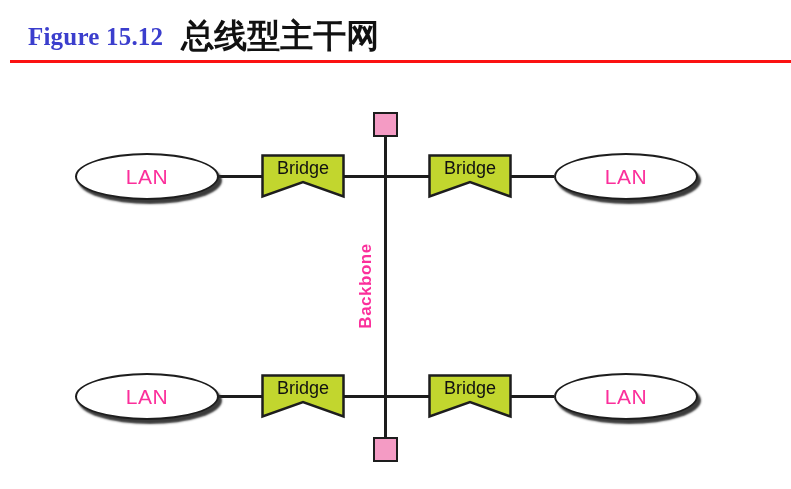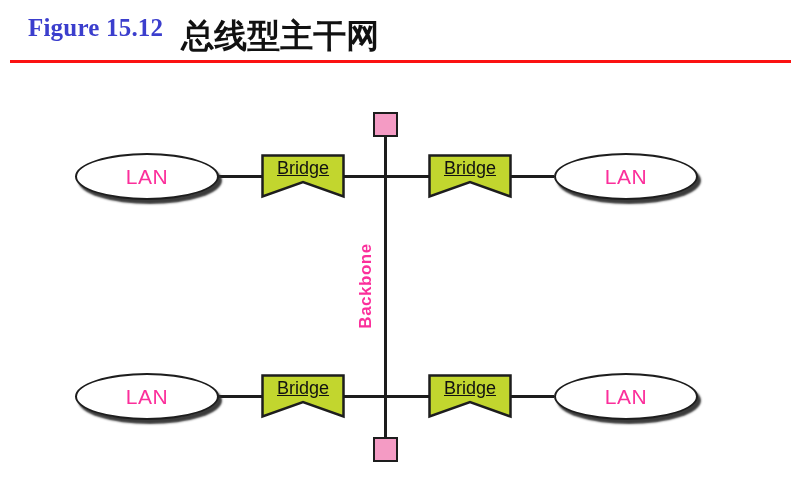--- a/index.html
+++ b/index.html
@@ -3,21 +3,21 @@
 <meta charset="utf-8">
 <style>
   html,body { margin:0; padding:0; background:#fff; }
   .page {
     position:relative; width:791px; height:489px;
     background:#ffffff; overflow:hidden;
     font-family:"Liberation Sans", sans-serif;
   }
 
   
-  .header { position:absolute; left:28px; top:14px; display:flex; align-items:flex-start; gap:18px; }
+  .header { position:absolute; left:28px; top:14px; display:flex; align-items:center; gap:18px; }
   .fig-label {
     font-family:"Liberation Serif", serif;
     font-weight:700; font-size:25px; color:var(--figure-label);
     letter-spacing:0.2px;
   }
   .fig-title {
     font-weight:700; font-size:33px; color:var(--figure-title);
   }
   .rule {
     position:absolute; left:10px; top:60px; width:781px; height:2.5px;
@@ -70,21 +70,21 @@
   .bridge-tr { left:428px; top:154px; }
   .bridge-bl { left:261px; top:374px; }
   .bridge-br { left:428px; top:374px; }
   .bridge svg { position:absolute; left:0; top:0; width:100%; height:100%; overflow:visible; }
   .bridge polygon {
     fill:var(--bridge-fill); stroke:var(--line); stroke-width:2.5;
     stroke-linejoin:miter;
   }
   .bridge-label {
     position:absolute; left:0; right:0; top:4px; text-align:center;
-    color:var(--bridge-text); font-size:18px;text-decoration:underline;
+    color:var(--bridge-text); font-size:18px;
   }
 </style>
 </head>
 <body>
 
 <div class="page">
 
   <div class="header">
     <span class="fig-label">Figure 15.12</span>
     <span class="fig-title">总线型主干网</span>

